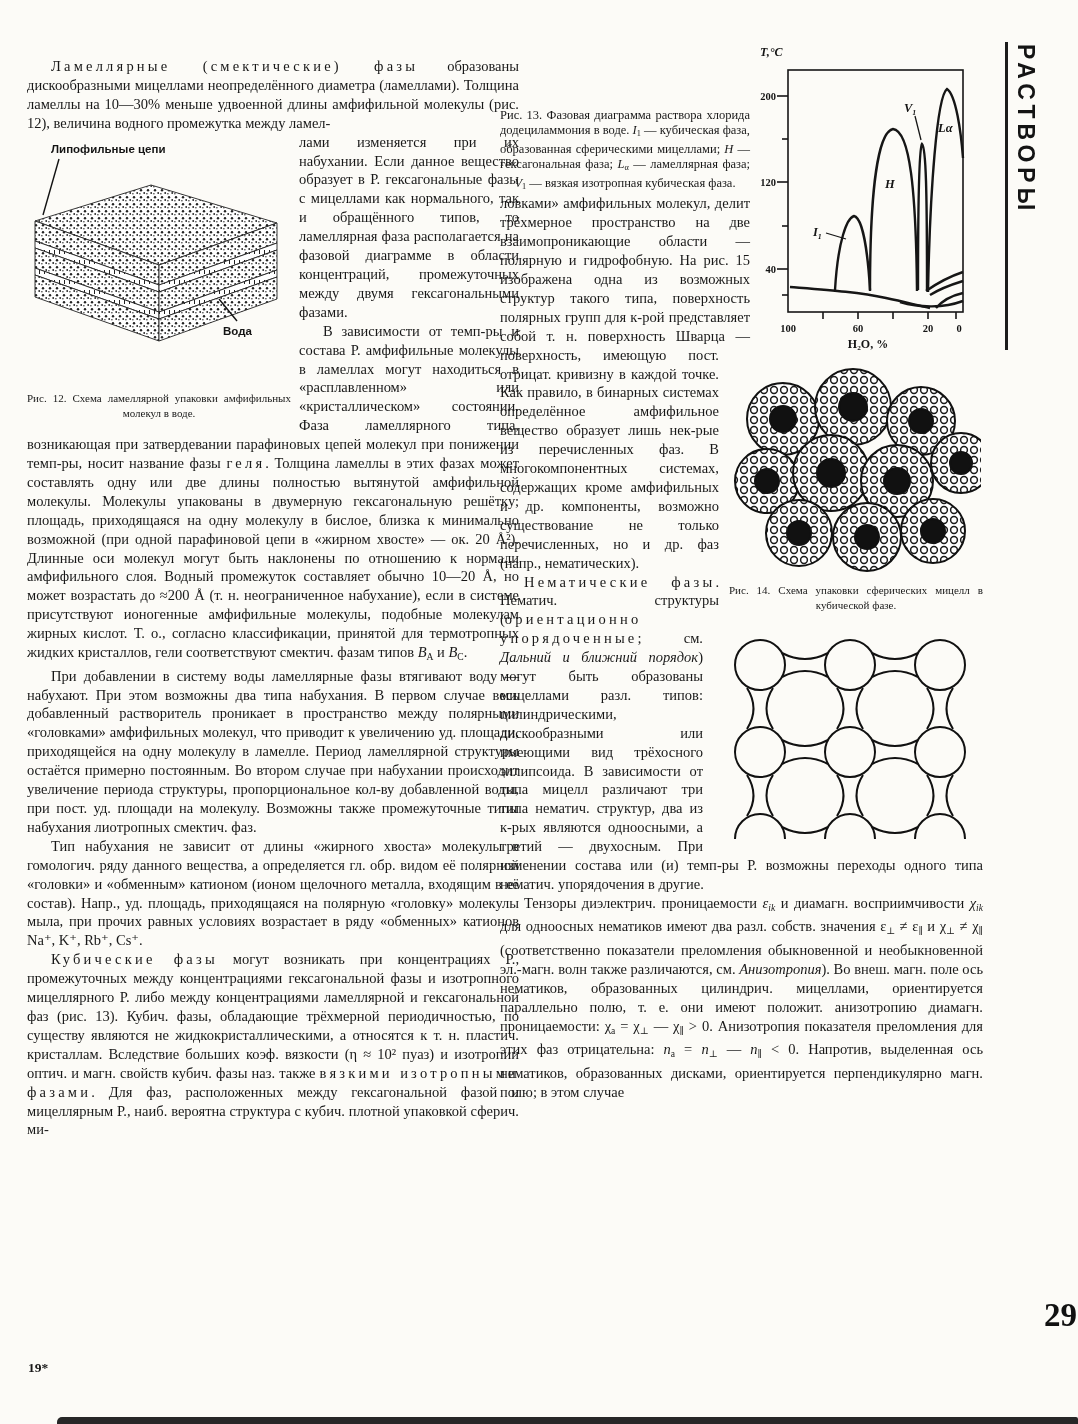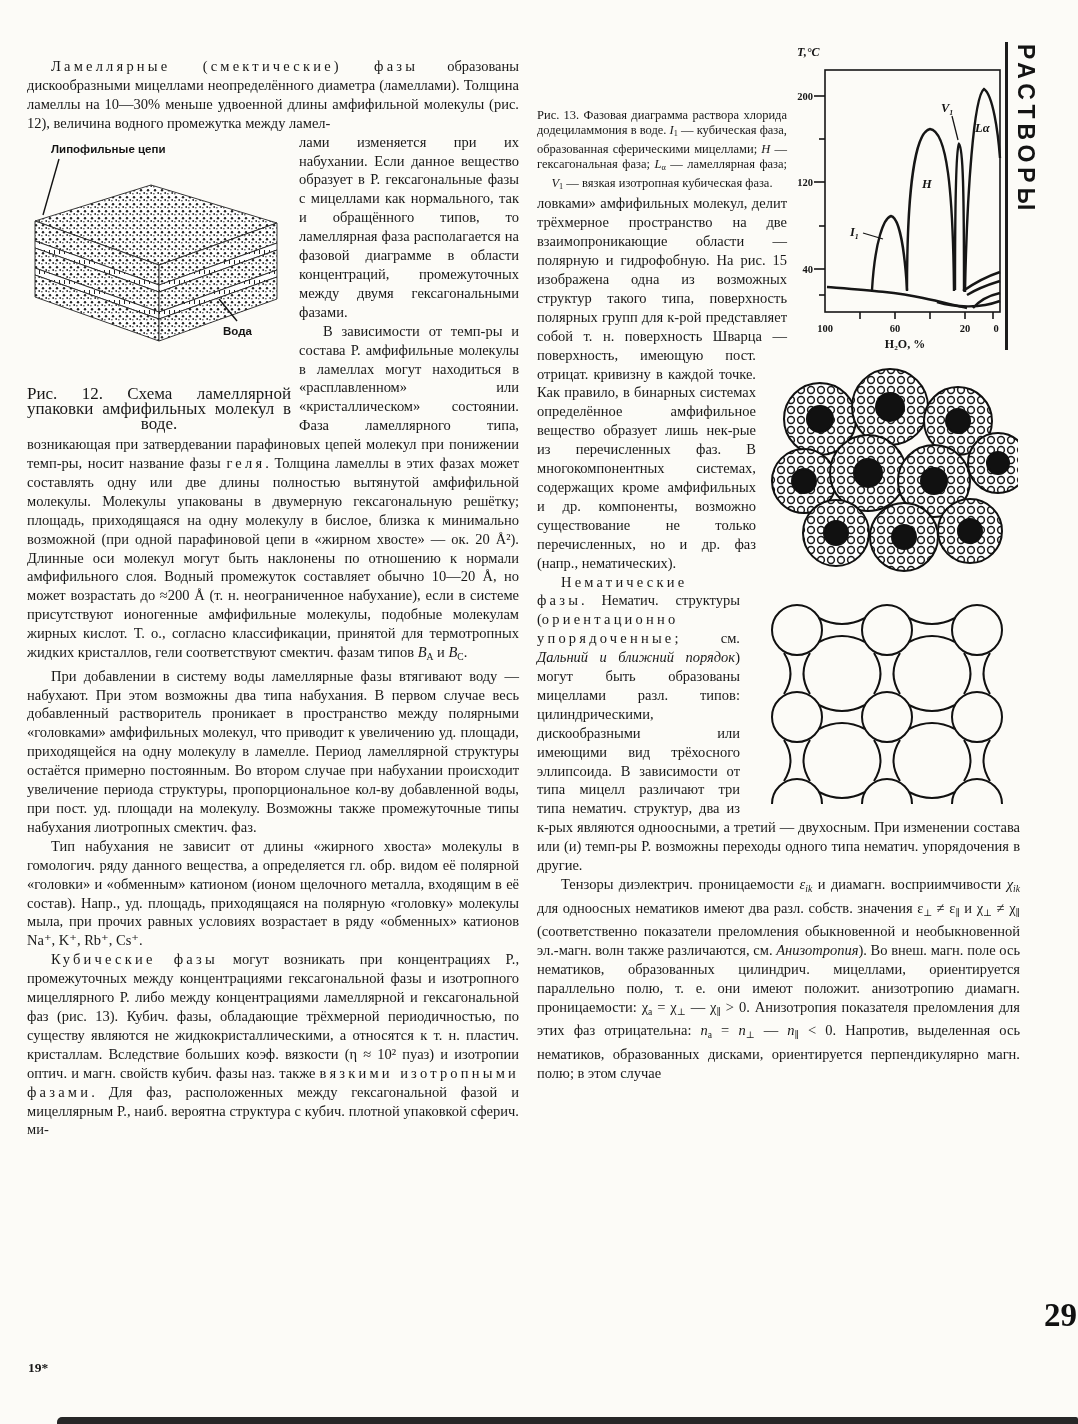--- a/index.html
+++ b/index.html
@@ -1,29 +1,29 @@
 <!DOCTYPE html>
 <html><head>
 <meta charset="utf-8">
 <style>
   html,body{margin:0;padding:0;background:#d8d8d4;}
   .page{position:relative;width:1078px;height:1424px;background:#fcfbf7;overflow:hidden;
         font-family:"Liberation Serif","DejaVu Serif",serif;color:#181818;}
   .col{position:absolute;text-align:justify;font-size:14.5px;line-height:18.9px;}
   .col-left{left:27px;top:57px;width:492px;}
-  .col-right{left:537px;top:40px;width:483px;}
+  .col-right{left:500px;top:40px;width:483px;}
   .col p{margin:0;}
   .ind{text-indent:24px;}
   .clear{clear:both;}
 
   .fig-12{float:left;width:264px;margin:6px 8px 2px 0;}
   .fig-13{float:right;width:225px;margin:0 0 4px 8px;}
   .fig-14{float:right;width:254px;margin:4px 0 2px 10px;}
   .fig-15{float:right;width:270px;margin:6px 0 2px 10px;}
-  .caption{font-size:17px;line-height:15.3px;text-align:justify;text-align-last:center;}
+  .caption{font-size:11px;line-height:15.3px;text-align:justify;text-align-last:center;margin-top:5px;}
   .fig13-caption{font-size:12.5px;line-height:15.3px;margin-top:68px;text-align:justify;text-align-last:center;padding-right:6px;}
 
   .seg-sp{letter-spacing:3.2px;}
   .seg-i{font-style:italic;}
   .seg-sub{font-size:0.66em;vertical-align:-0.28em;letter-spacing:0;}
 
   .running-head{position:absolute;left:1012px;top:44px;writing-mode:vertical-rl;
     font-family:"Liberation Sans","DejaVu Sans",sans-serif;font-weight:bold;font-size:23px;
     letter-spacing:5px;color:#141414;}
   .head-rule{position:absolute;left:1005px;top:42px;width:3px;height:308px;background:#1c1c1c;}
@@ -175,20 +175,21 @@
           <circle cx="168" cy="116" r="36" fill="url(#beads)"></circle>
             <circle cx="168" cy="116" r="13" fill="#111"></circle>
           <circle cx="70" cy="168" r="33" fill="url(#beads)"></circle>
             <circle cx="70" cy="168" r="12" fill="#111"></circle>
           <circle cx="138" cy="172" r="34" fill="url(#beads)"></circle>
             <circle cx="138" cy="172" r="12" fill="#111"></circle>
           <circle cx="204" cy="166" r="32" fill="url(#beads)"></circle>
             <circle cx="204" cy="166" r="12" fill="#111"></circle>
         </g>
       </svg>
+      <div class="caption">Рис. 14. Схема упаковки сферических мицелл в кубической фазе.</div>
     </div>
 
     <p>ловками» амфифильных молекул, делит трёхмерное пространство на две взаимопроникающие области — полярную и гидрофобную. На рис. 15 изображена одна из возможных структур такого типа, поверхность полярных групп для к-рой представляет собой т. н. поверхность Шварца — поверхность, имеющую пост. отрицат. кривизну в каждой точке. Как правило, в бинарных системах определённое амфифильное вещество образует лишь нек-рые из перечисленных фаз. В многокомпонентных системах, содержащих кроме амфифильных и др. компоненты, возможно существование не только перечисленных, но и др. фаз (напр., нематических).</p>
 
     <div class="fig-15">
       <svg width="268" height="218" viewBox="0 0 268 218">
         <g fill="none" stroke="#111" stroke-width="2">
           <circle cx="47" cy="44" r="25"></circle>
             <circle cx="137" cy="44" r="25"></circle>
             <circle cx="227" cy="44" r="25"></circle>

